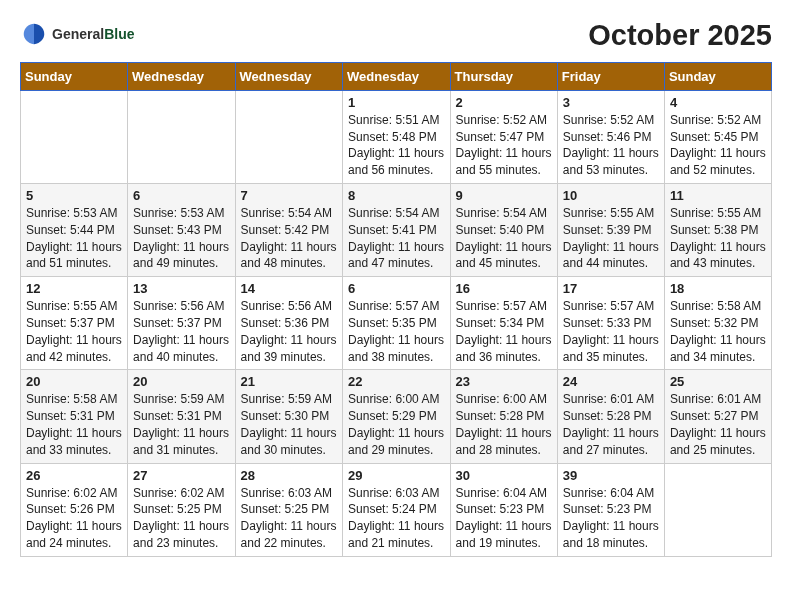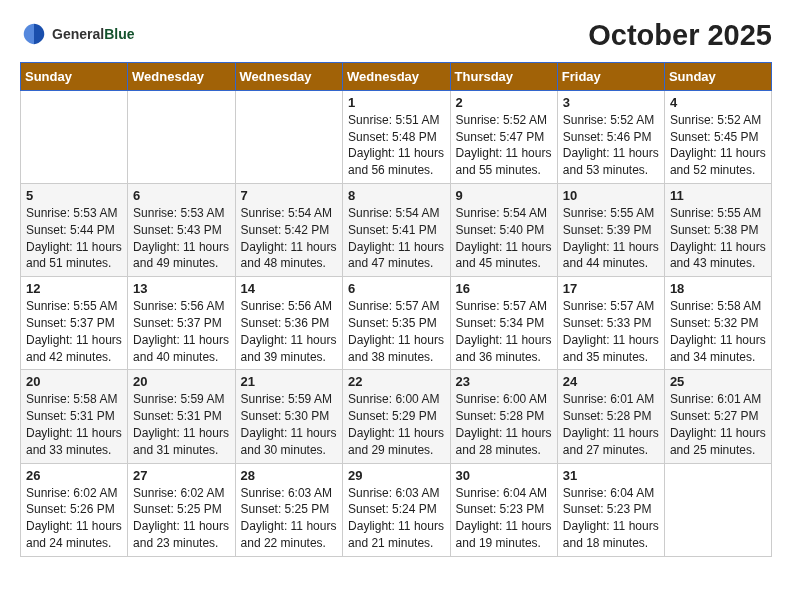--- a/index.html
+++ b/index.html
@@ -250,19 +250,19 @@
         </td>
         <td>
           <span class="day-num">29</span>
           <div class="day-info">Sunrise: 6:03 AM<br>Sunset: 5:24 PM<br>Daylight: 11 hours<br>and 21 minutes.</div>
         </td>
         <td>
           <span class="day-num">30</span>
           <div class="day-info">Sunrise: 6:04 AM<br>Sunset: 5:23 PM<br>Daylight: 11 hours<br>and 19 minutes.</div>
         </td>
         <td>
-          <span class="day-num">31</span>
+          <span class="day-num">39</span>
           <div class="day-info">Sunrise: 6:04 AM<br>Sunset: 5:23 PM<br>Daylight: 11 hours<br>and 18 minutes.</div>
         </td>
         <td class="empty-cell"></td>
       </tr>
     </tbody>
 </table>
 
 </body></html>

